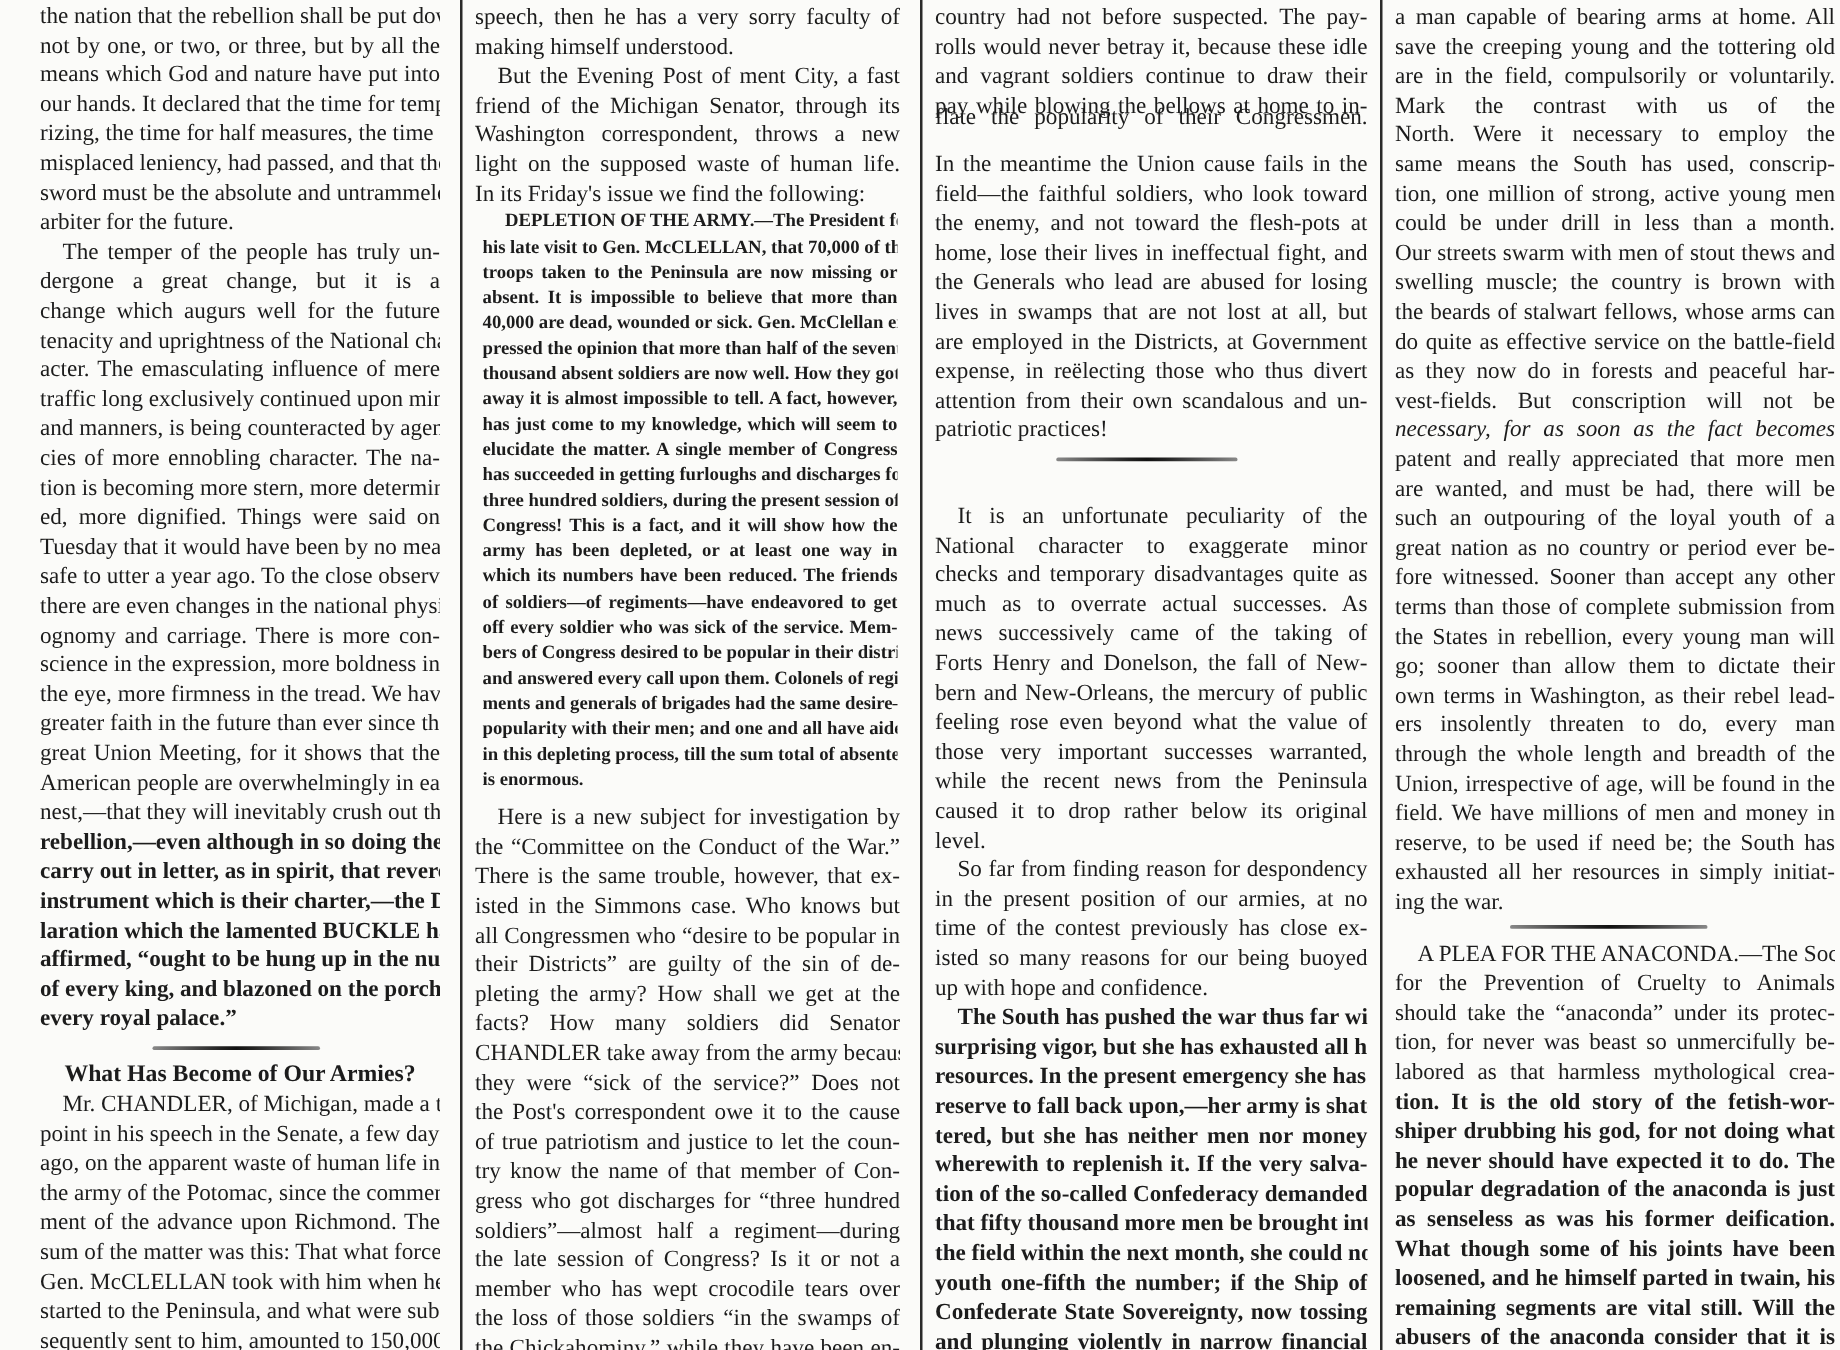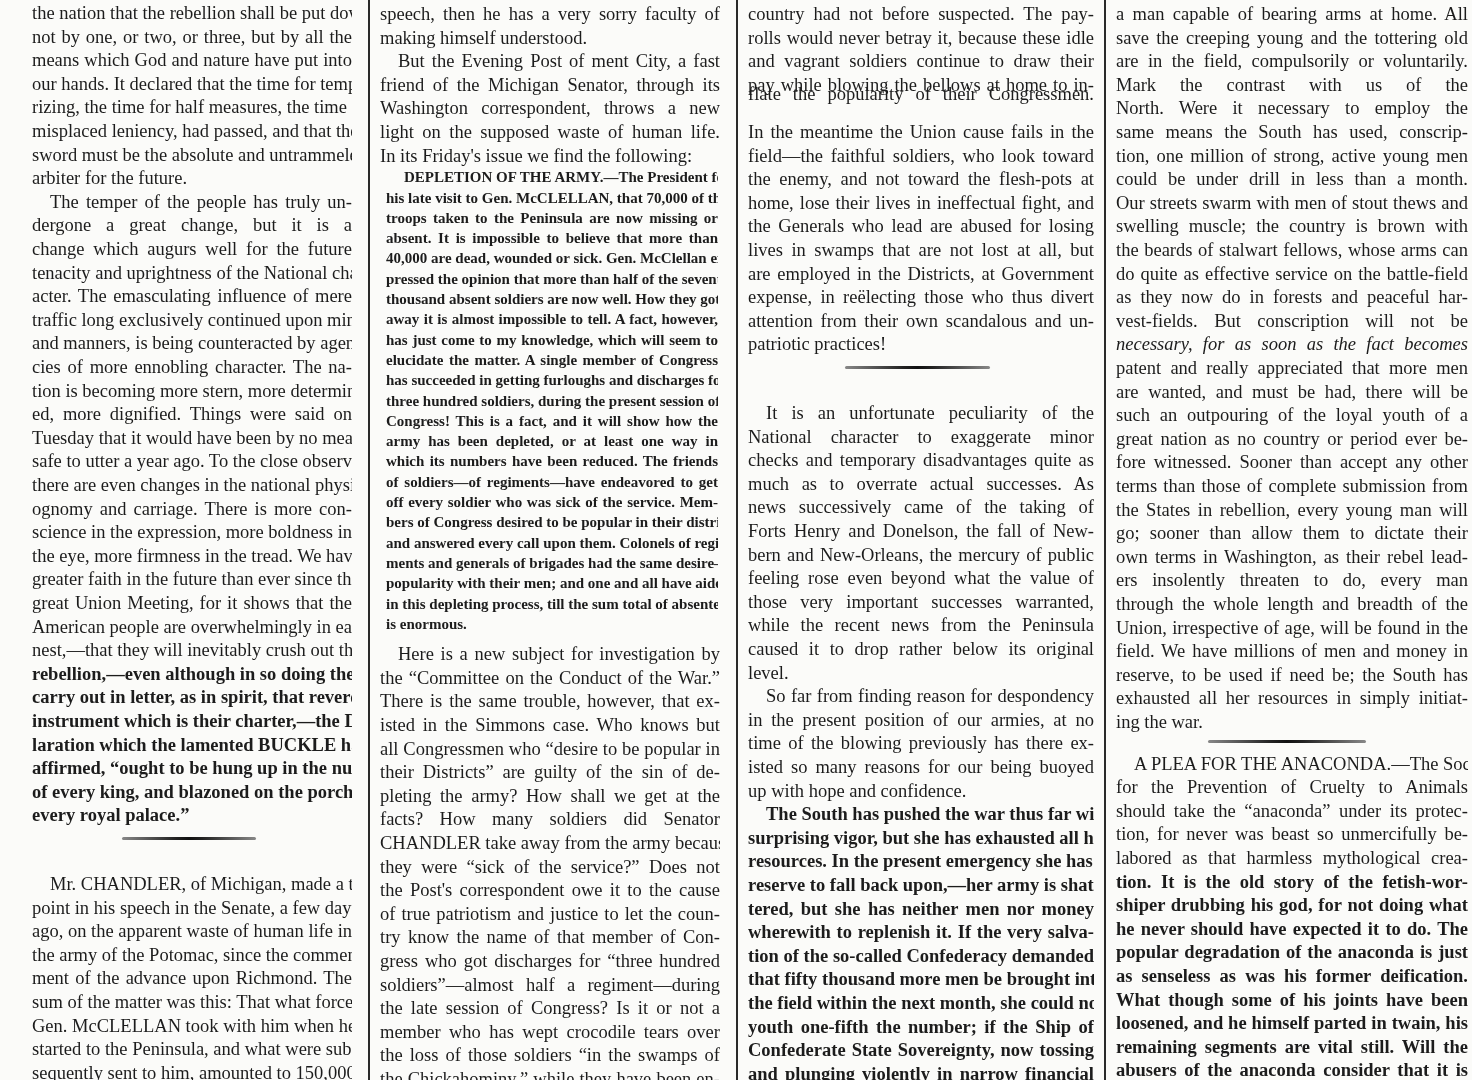--- a/index.html
+++ b/index.html
@@ -76,20 +76,21 @@
         <div class="line" style="left: 32px; width: 320px; top: 640.2px;">nest,—that they will inevitably crush out the</div>
         <div class="line" style="left: 32px; width: 320px; top: 663.8px; font-weight: bold;">rebellion,—even although in so doing they</div>
         <div class="line" style="left: 32px; width: 320px; top: 687.4px; font-weight: bold;">carry out in letter, as in spirit, that revered</div>
         <div class="line" style="left: 32px; width: 320px; top: 711px; font-weight: bold;">instrument which is their charter,—the Dec-</div>
         <div class="line" style="left: 32px; width: 320px; top: 734.6px; font-weight: bold;">laration which the lamented BUCKLE has</div>
         <div class="line" style="left: 32px; width: 320px; top: 758.2px; font-weight: bold;">affirmed, “ought to be hung up in the nursery</div>
         <div class="line" style="left: 32px; width: 320px; top: 781.8px; font-weight: bold;">of every king, and blazoned on the porch of</div>
         <div class="line last" style="left: 32px; width: 320px; top: 805.4px; font-weight: bold;">every royal palace.”</div>
       </div>
       <div class="divider" style="left: 121.6px; width: 134.4px; top: 837px;"></div>
+      <div class="head" style="left: 32px; width: 320px; top: 849px;">What Has Become of Our Armies?</div>
       <div class="">
         <div class="line" style="left: 50px; width: 302px; top: 874px;">Mr. CHANDLER, of Michigan, made a telling</div>
         <div class="line" style="left: 32px; width: 320px; top: 897.6px;">point in his speech in the Senate, a few days</div>
         <div class="line" style="left: 32px; width: 320px; top: 921.2px;">ago, on the apparent waste of human life in</div>
         <div class="line" style="left: 32px; width: 320px; top: 944.8px;">the army of the Potomac, since the commence-</div>
         <div class="line" style="left: 32px; width: 320px; top: 968.4px;">ment of the advance upon Richmond. The</div>
         <div class="line" style="left: 32px; width: 320px; top: 992px;">sum of the matter was this: That what forces</div>
         <div class="line" style="left: 32px; width: 320px; top: 1015.6px;">Gen. McCLELLAN took with him when he</div>
         <div class="line" style="left: 32px; width: 320px; top: 1039.2px;">started to the Peninsula, and what were sub-</div>
         <div class="line" style="left: 32px; width: 320px; top: 1062.8px;">sequently sent to him, amounted to 150,000</div>
@@ -185,21 +186,21 @@
         <div class="line" style="left: 12px; width: 346px; top: 544.6px;">bern and New-Orleans, the mercury of public</div>
         <div class="line" style="left: 12px; width: 346px; top: 568.2px;">feeling rose even beyond what the value of</div>
         <div class="line" style="left: 12px; width: 346px; top: 591.8px;">those very important successes warranted,</div>
         <div class="line" style="left: 12px; width: 346px; top: 615.4px;">while the recent news from the Peninsula</div>
         <div class="line" style="left: 12px; width: 346px; top: 639px;">caused it to drop rather below its original</div>
         <div class="line last" style="left: 12px; width: 346px; top: 662.6px;">level.</div>
       </div>
       <div class="">
         <div class="line" style="left: 30px; width: 328px; top: 686.2px;">So far from finding reason for despondency</div>
         <div class="line" style="left: 12px; width: 346px; top: 709.8px;">in the present position of our armies, at no</div>
-        <div class="line" style="left: 12px; width: 346px; top: 733.4px;">time of the blowing previously has there ex-</div>
+        <div class="line" style="left: 12px; width: 346px; top: 733.4px;">time of the contest previously has close ex-</div>
         <div class="line" style="left: 12px; width: 346px; top: 757px;">isted so many reasons for our being buoyed</div>
         <div class="line last" style="left: 12px; width: 346px; top: 780.6px;">up with hope and confidence.</div>
       </div>
       <div class="">
         <div class="line" style="left: 30px; width: 328px; top: 804.2px; font-weight: bold;">The South has pushed the war thus far with</div>
         <div class="line" style="left: 12px; width: 346px; top: 827.8px; font-weight: bold;">surprising vigor, but she has exhausted all her</div>
         <div class="line" style="left: 12px; width: 346px; top: 851.4px; font-weight: bold;">resources. In the present emergency she has no</div>
         <div class="line" style="left: 12px; width: 346px; top: 875px; font-weight: bold;">reserve to fall back upon,—her army is shat-</div>
         <div class="line" style="left: 12px; width: 346px; top: 898.6px; font-weight: bold;">tered, but she has neither men nor money</div>
         <div class="line" style="left: 12px; width: 346px; top: 922.2px; font-weight: bold;">wherewith to replenish it. If the very salva-</div>

